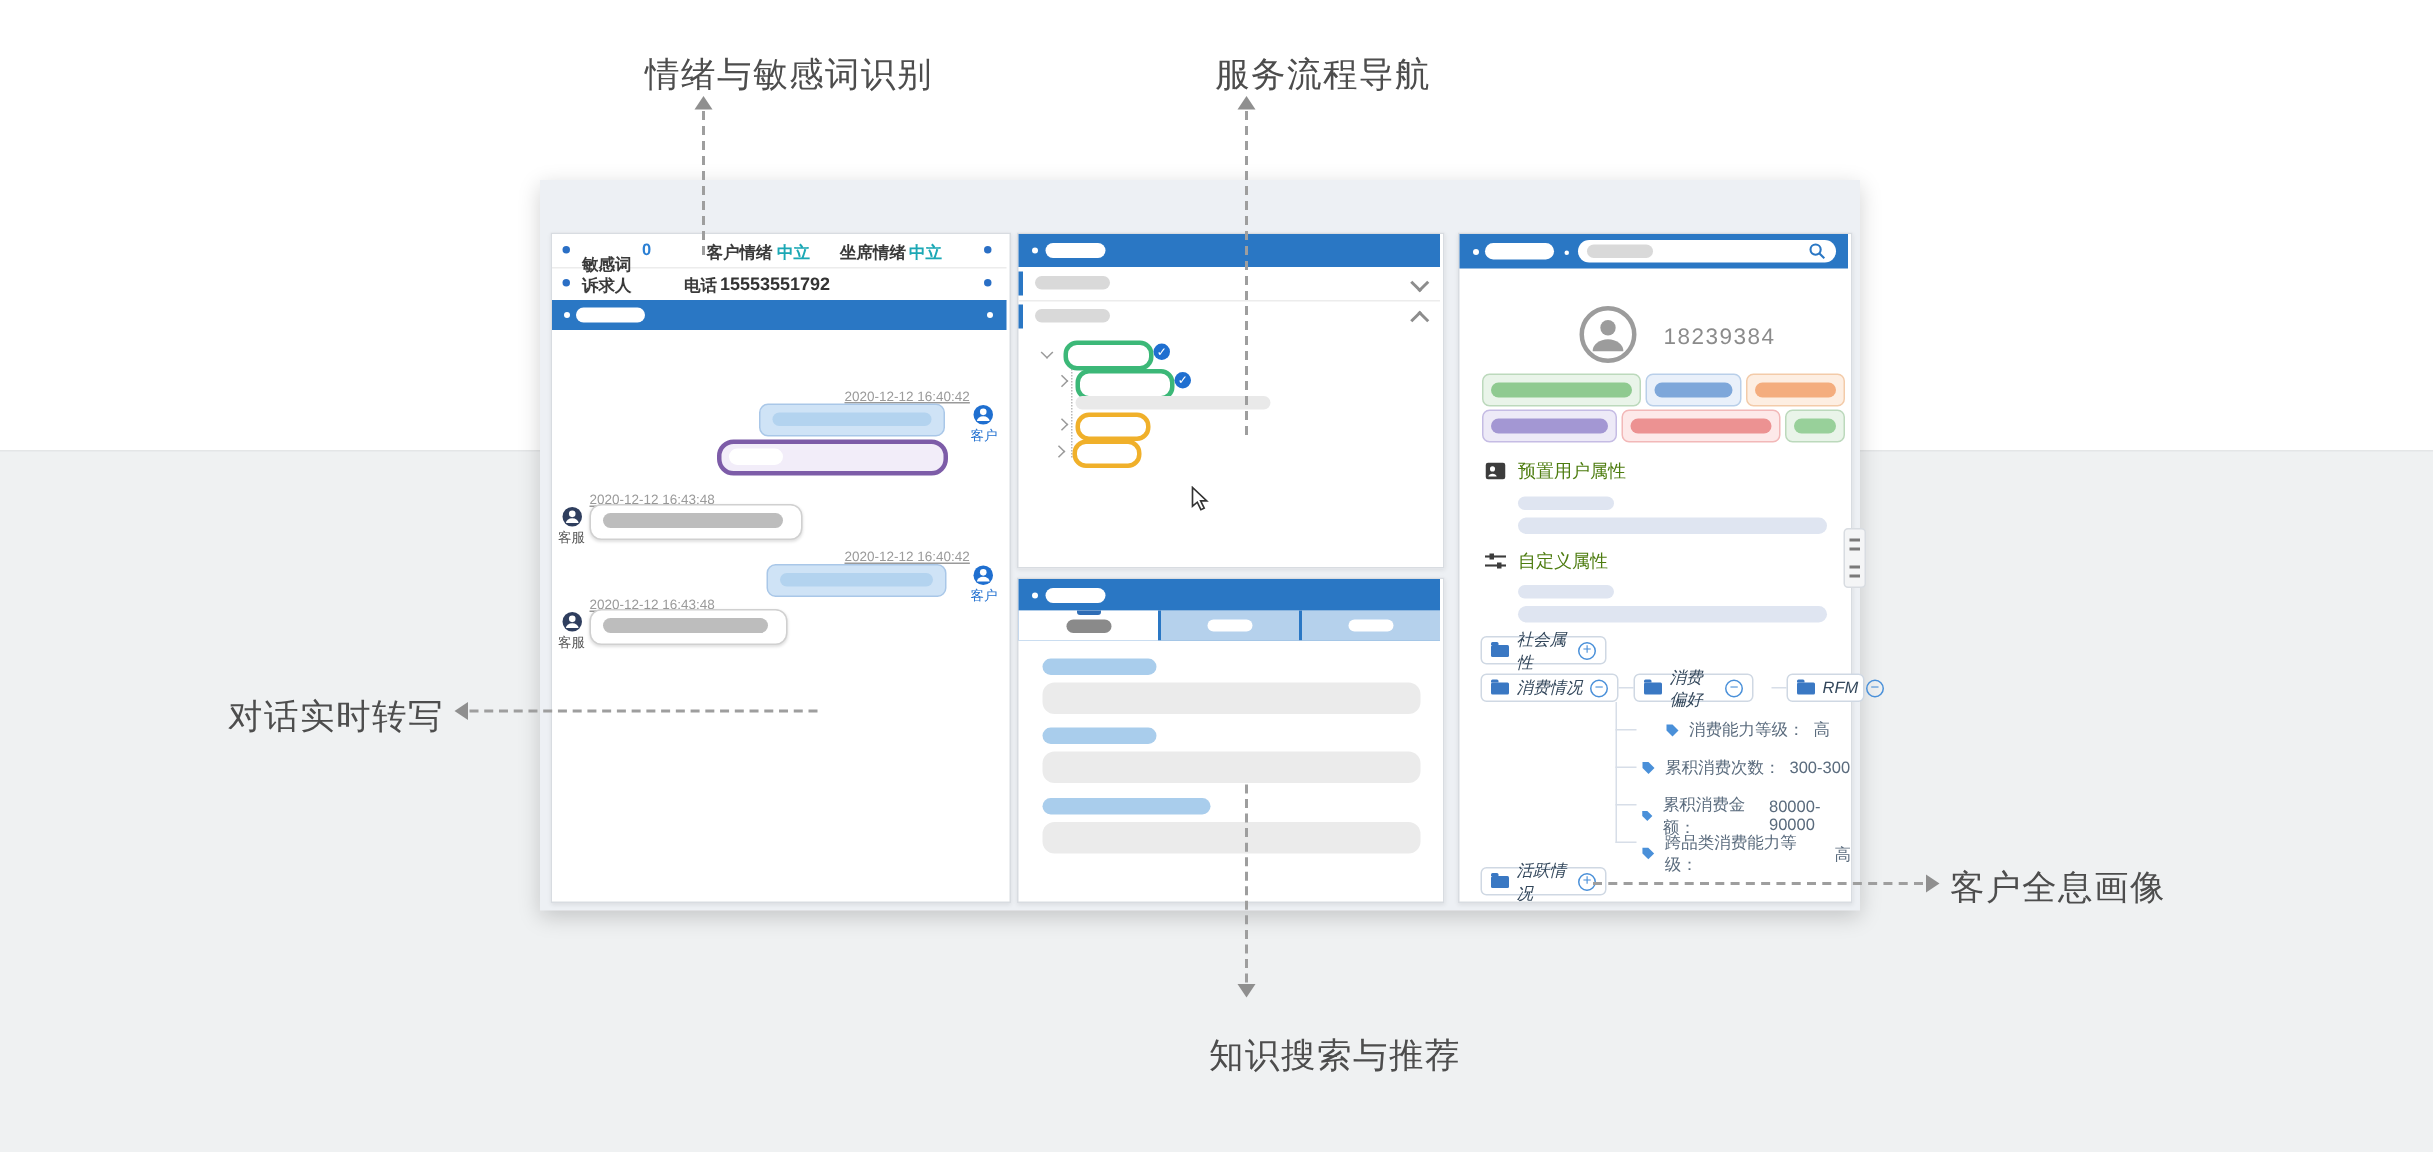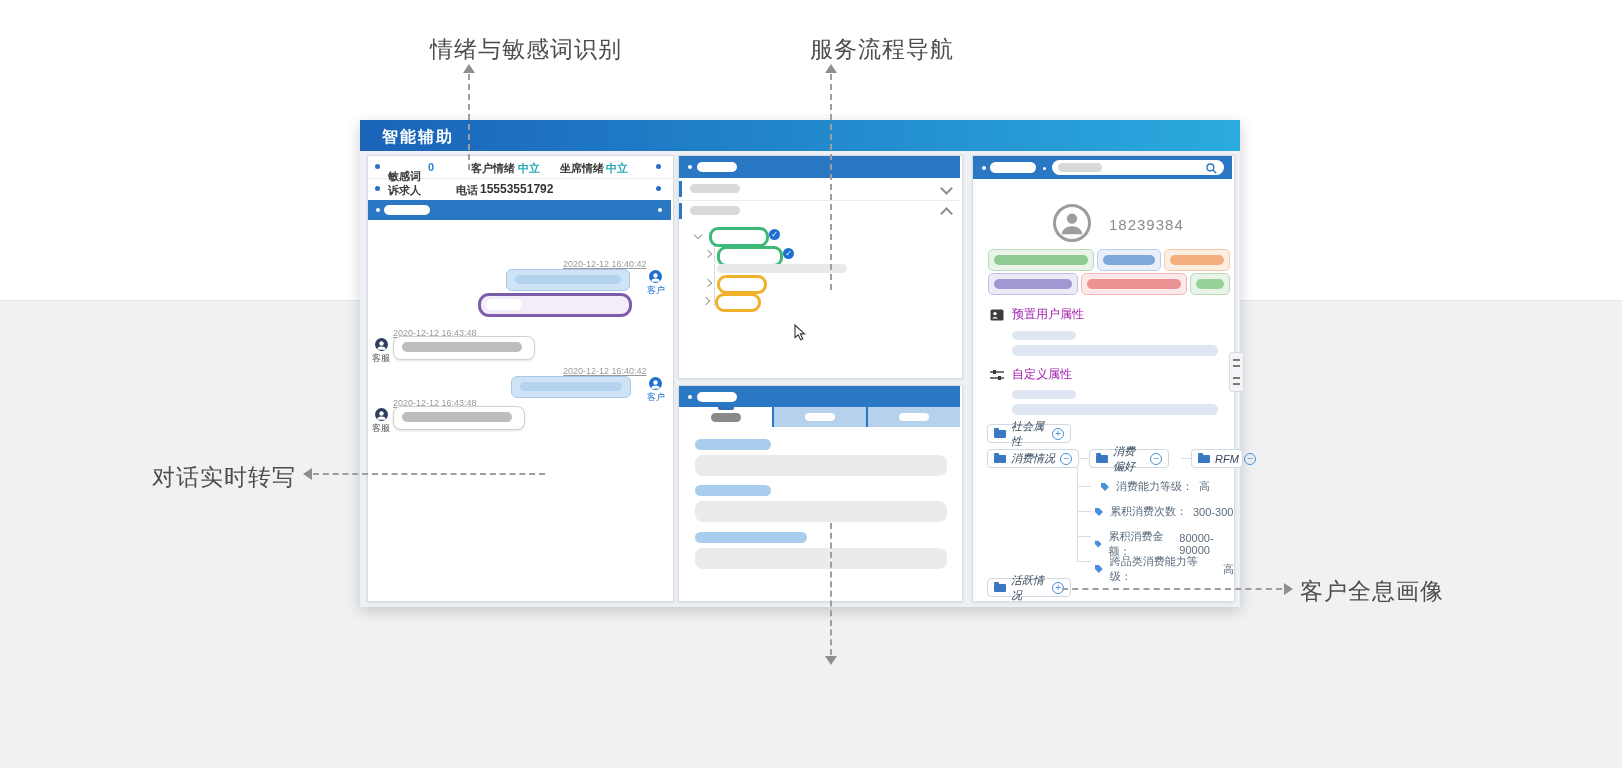--- a/index.html
+++ b/index.html
@@ -47,34 +47,31 @@
   .tb-purple{background:#edeaf7;border-color:#c5bce4;}
   .tb-red{background:#fde9e9;border-color:#f2b8b8;}
   .ann{color:#4d4d4d;font-size:23px;letter-spacing:1px;}
   .dashv{width:0;border-left:2px dashed #9e9e9e;}
   .dashh{height:0;border-top:2px dashed #9e9e9e;}
   .arrow-up{width:0;height:0;border-left:6px solid transparent;border-right:6px solid transparent;border-bottom:9px solid #8f8f8f;}
   .arrow-down{width:0;height:0;border-left:6px solid transparent;border-right:6px solid transparent;border-top:9px solid #8f8f8f;}
   .arrow-left{width:0;height:0;border-top:6px solid transparent;border-bottom:6px solid transparent;border-right:9px solid #8f8f8f;}
   .arrow-right{width:0;height:0;border-top:6px solid transparent;border-bottom:6px solid transparent;border-left:9px solid #8f8f8f;}
   .lbl{font-size:11px;font-weight:bold;color:#3a3a3a;}
-  .sectitle{font-size:12px;color:#a21caf;}
+  .sectitle{font-size:12px;color:#4d7c0f;}
   .dotline{width:0;border-left:1px dotted #b8b8b8;}
 </style>
 </head>
 <body>
 
 <div class="canvas">
 
   <div class="abs gray-band"></div>
 
   <div class="abs window">
-    <div class="abs titlebar">
-      <div class="abs t">智能辅助</div>
-    </div>
 
     <div class="abs panel" style="left:7px;top:35px;width:305px;height:445px;">
 
       <div class="abs" style="left:0;top:0;width:303px;height:22px;border-bottom:1px solid #ececec;">
         <div class="abs dot" style="left:7px;top:8px;width:5px;height:5px;background:#2a6fc5;"></div>
         <span class="abs lbl" style="left:20px;top:13px;text-align:right;">敏感词</span>
         <span class="abs" style="left:60px;top:5px;font-size:11px;color:#2a7fd4;font-weight:bold;">0</span>
         <span class="abs lbl" style="left:103px;top:5px;">客户情绪</span>
         <span class="abs" style="left:150px;top:5px;font-size:11px;color:#1ba8b5;font-weight:bold;">中立</span>
         <span class="abs lbl" style="left:192px;top:5px;">坐席情绪</span>
@@ -309,21 +306,21 @@
         <span>RFM</span>
         <span class="pm">−</span>
       </div>
 
       <div class="abs conn" style="left:104px;top:312px;width:1px;height:94px;"></div>
       <div class="abs conn" style="left:104px;top:330px;width:14px;height:1px;"></div>
       <div class="abs conn" style="left:104px;top:355px;width:14px;height:1px;"></div>
       <div class="abs conn" style="left:104px;top:380px;width:14px;height:1px;"></div>
       <div class="abs conn" style="left:104px;top:405px;width:14px;height:1px;"></div>
 
-      <div class="abs tagrow" style="left:127px;top:323px;">
+      <div class="abs tagrow" style="left:137px;top:323px;">
         <svg width="10" height="10" viewBox="0 0 10 10">
             <path d="M1 1 L5 1 L9 5 L5 9 L1 5 Z" fill="#4a90d9"></path>
           </svg>
         <span>消费能力等级：</span>
           <span>高</span>
       </div>
       <div class="abs tagrow" style="left:121px;top:348px;">
         <svg width="10" height="10" viewBox="0 0 10 10">
             <path d="M1 1 L5 1 L9 5 L5 9 L1 5 Z" fill="#4a90d9"></path>
           </svg>
@@ -367,18 +364,19 @@
   <span class="abs ann" style="left:810px;top:34px;">服务流程导航</span>
   <div class="abs arrow-up" style="left:825px;top:64px;"></div>
   <div class="abs dashv" style="left:830px;top:74px;height:216px;z-index:5;"></div>
 
   <span class="abs ann" style="left:152px;top:462px;">对话实时转写</span>
   <div class="abs arrow-left" style="left:303px;top:468px;"></div>
   <div class="abs dashh" style="left:313px;top:473px;width:232px;z-index:5;"></div>
 
   <div class="abs dashv" style="left:830px;top:523px;height:132px;z-index:5;"></div>
   <div class="abs arrow-down" style="left:825px;top:656px;"></div>
+  <span class="abs ann" style="left:806px;top:688px;">知识搜索与推荐</span>
 
   <div class="abs dashh" style="left:1062px;top:588px;width:220px;z-index:5;"></div>
   <div class="abs arrow-right" style="left:1284px;top:583px;"></div>
   <span class="abs ann" style="left:1300px;top:576px;">客户全息画像</span>
 
 </div>
 
 </body></html>

